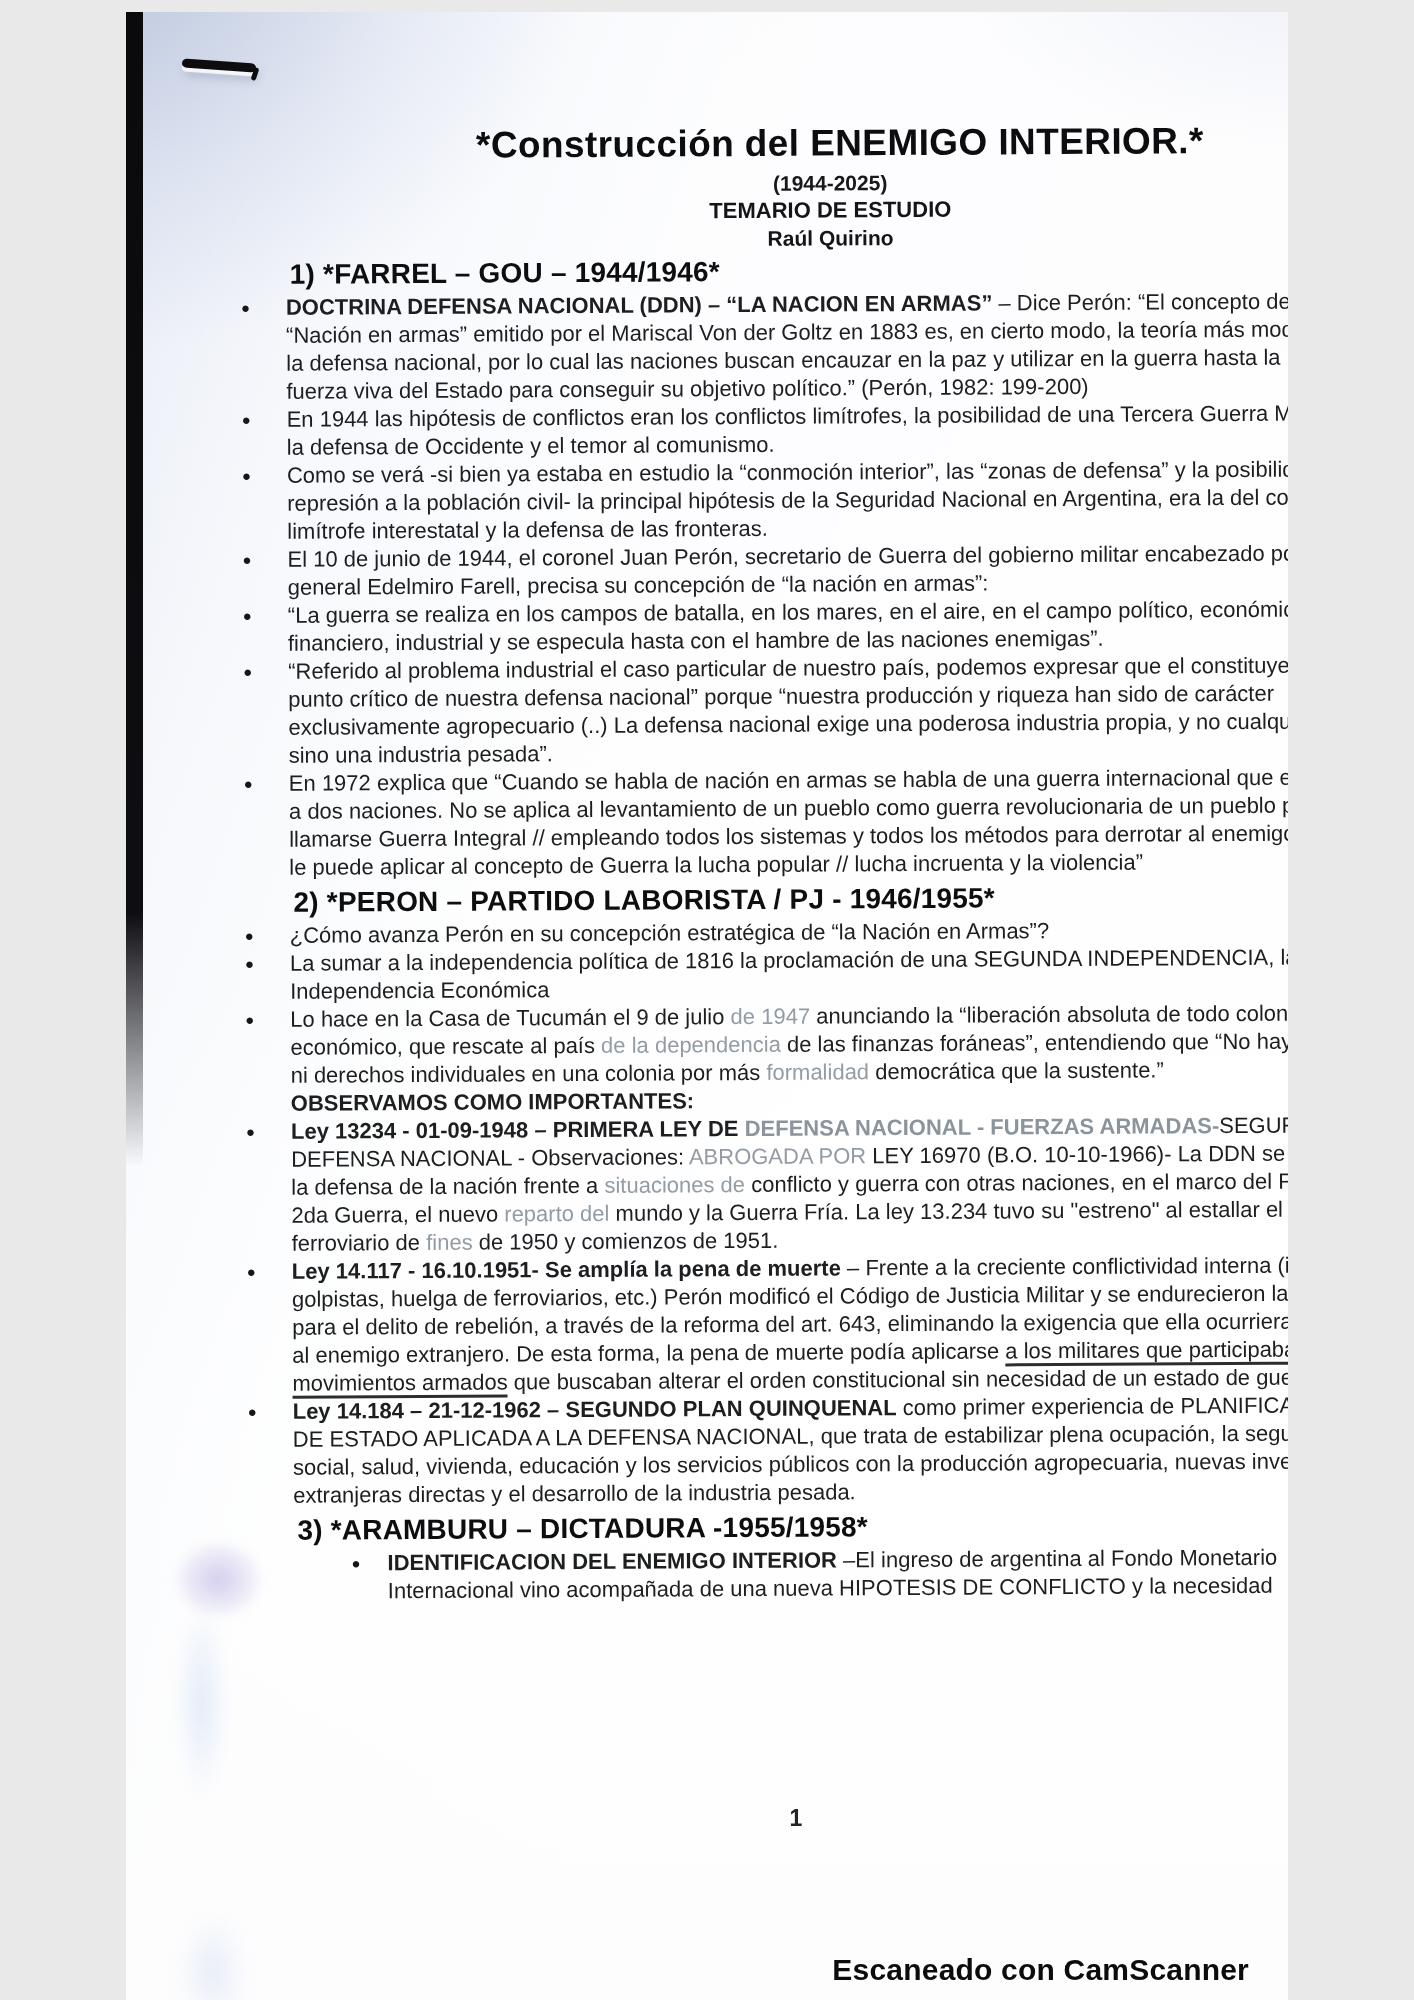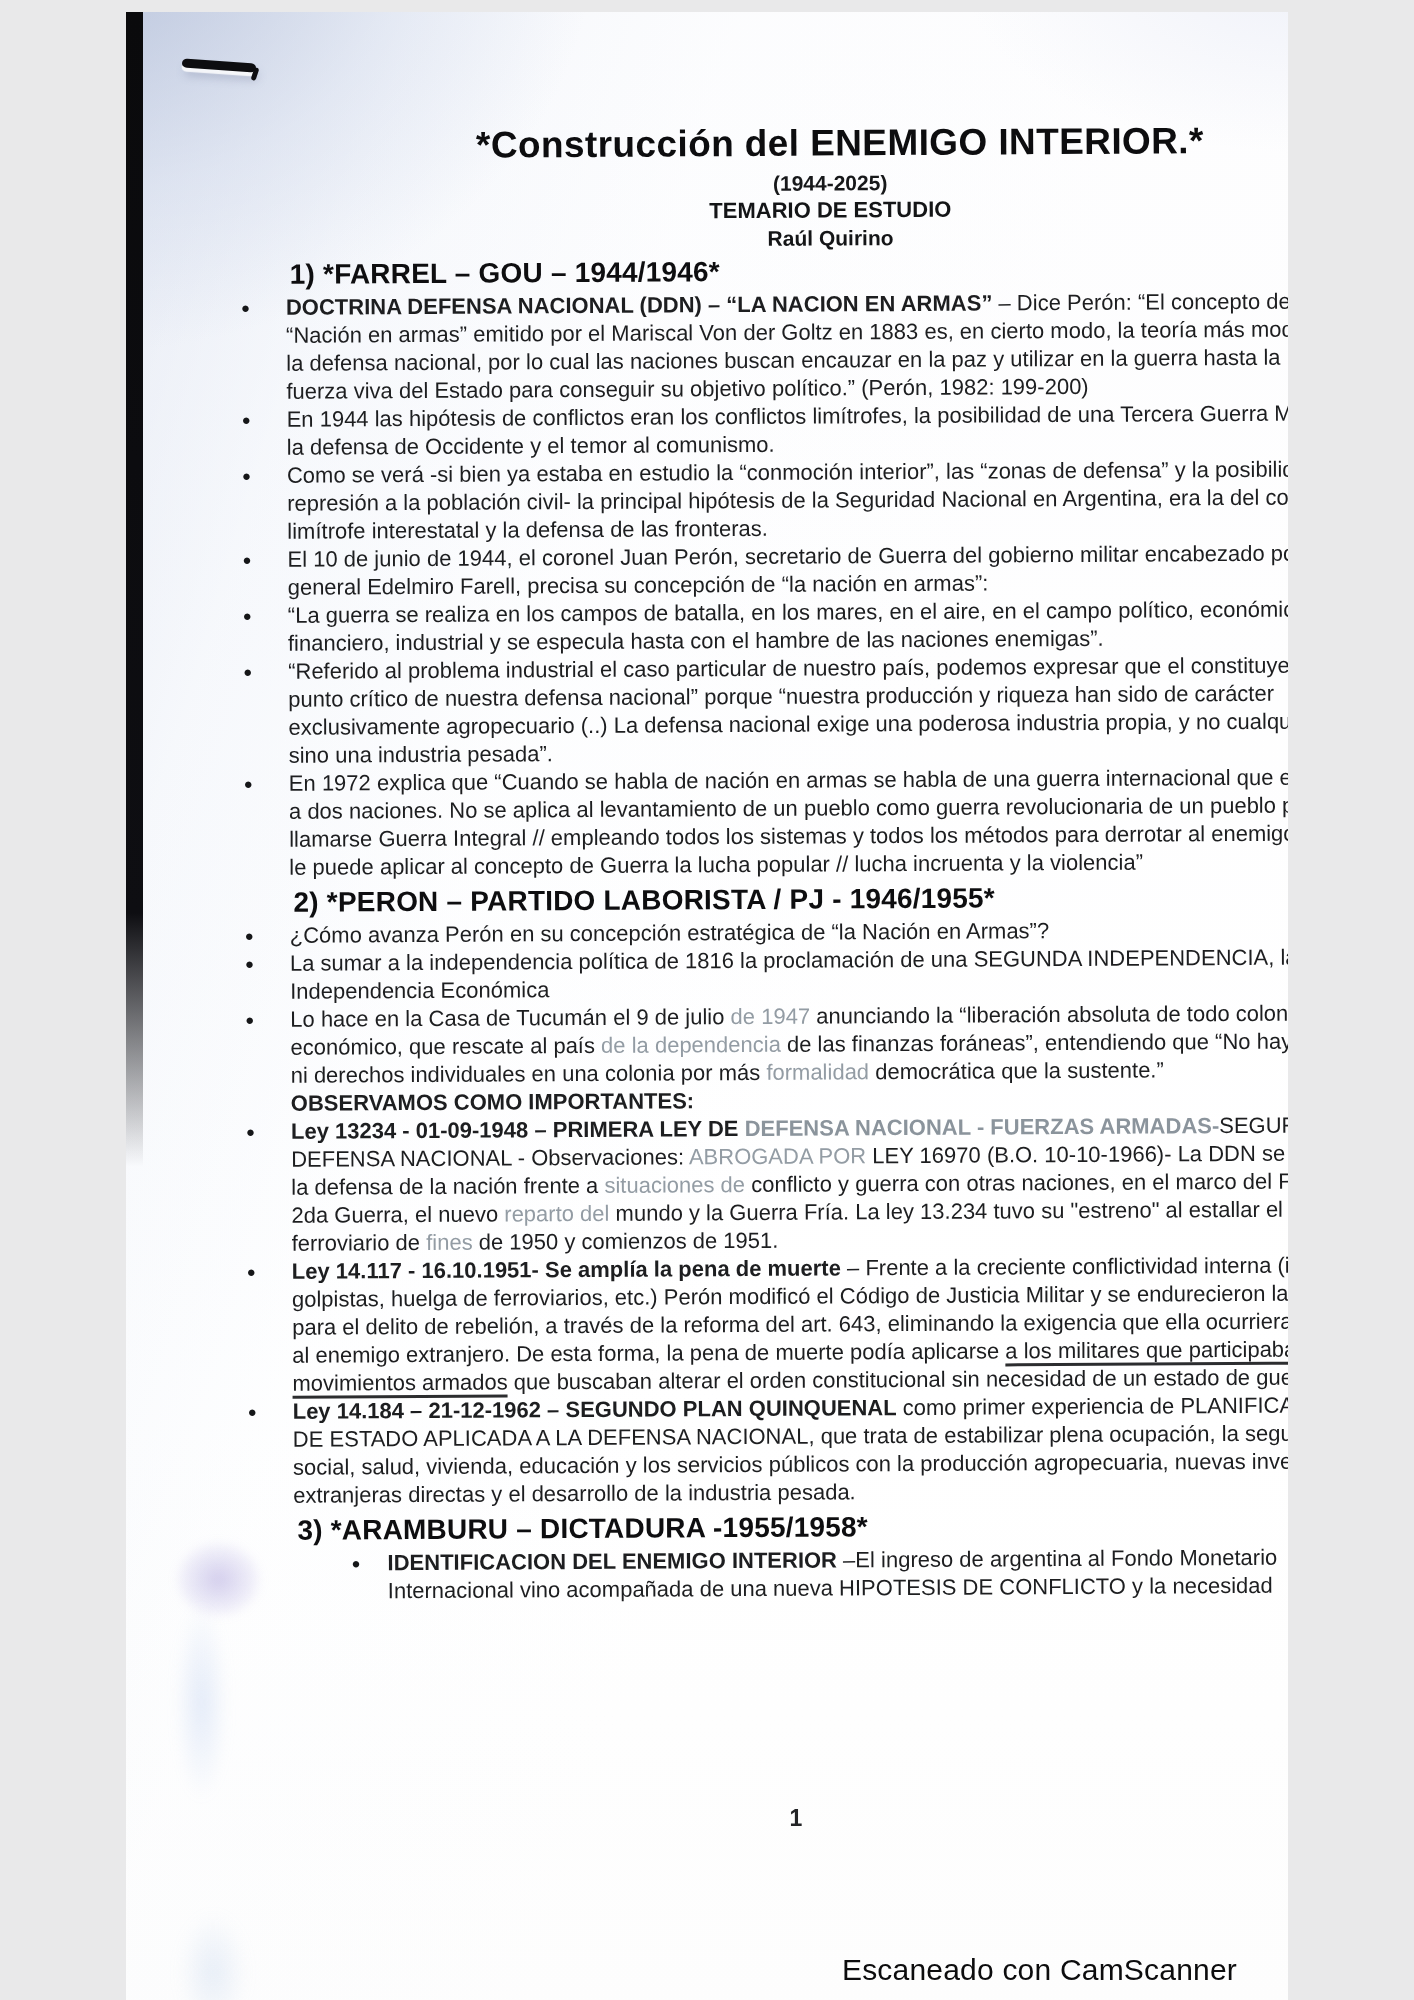--- a/index.html
+++ b/index.html
@@ -43,21 +43,21 @@
   .item.nomarker .marker{visibility:hidden;}
   .item.indent1{padding-left:212px;}
   .item.indent1 .marker{width:44px;text-indent:8px;}
   .text .b{font-weight:800;}
   .text .f{color:#939ca4;}
   .text .b.f{color:#8b949c;}
   .text .u{border-bottom:3px solid #2c2d2f;padding-bottom:0px;}
 
   .pagenum{position:absolute;left:0;top:1793px;width:1340px;text-align:center;
     font-size:23px;color:#232426;font-weight:600;}
-  .credit{position:absolute;right:51px;top:1941px;font-size:30px;font-weight:400;color:#0c0c0d;
+  .credit{position:absolute;right:39px;top:1941px;font-size:30px;font-weight:700;color:#0c0c0d;
     letter-spacing:0.2px;}
 </style>
 </head>
 <body>
 
 <div class="page">
   <div class="left-strip"></div>
   <div class="dash"></div>
   <div class="smudge1"></div>
   <div class="smudge2"></div>

